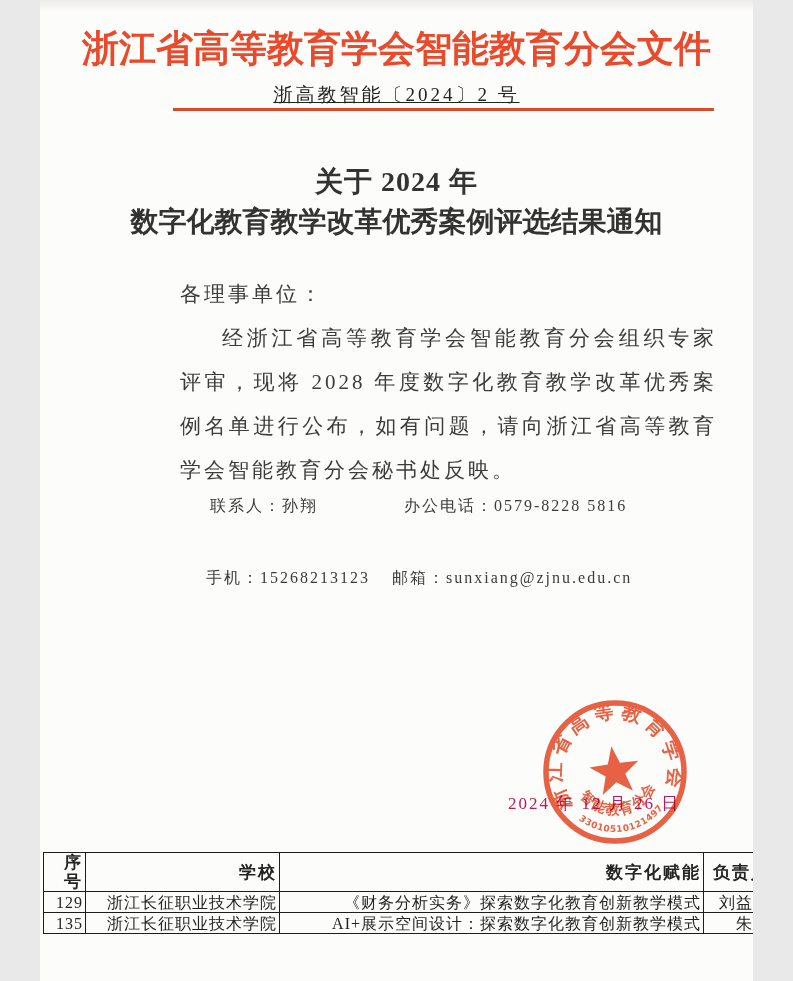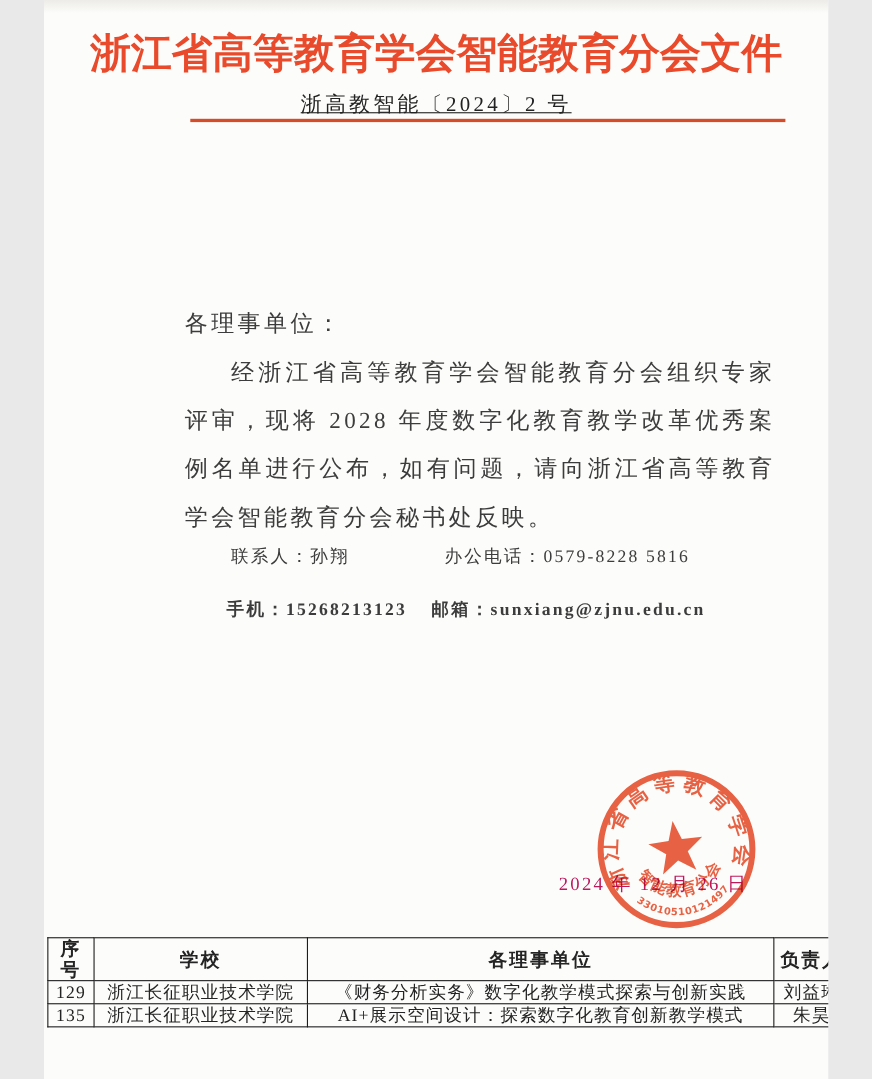--- a/index.html
+++ b/index.html
@@ -36,31 +36,31 @@
     position:absolute;top:108px;left:133px;width:541px;height:3px;
     background:var(--rule-red,#d64c28);
   }
   .title{
     position:absolute;top:162px;left:0;right:0;
     text-align:center;font-weight:bold;color:#333;
   }
   .title .t1{font-size:28px;line-height:40px;letter-spacing:1px;}
   .title .t2{font-size:28px;line-height:40px;letter-spacing:0px;white-space:nowrap;}
   .body-block{
-    position:absolute;top:272px;left:128px;width:537px;
+    position:absolute;top:272px;left:140px;width:537px;
     font-size:21px;line-height:44px;letter-spacing:3px;
     color:#3c3c3c;text-align:justify;
   }
   .body-block p{margin:0;text-indent:2em;}
   .contact-line{
     position:absolute;left:170px;
     font-size:16px;color:#3c3c3c;letter-spacing:2px;white-space:nowrap;
   }
   .contact-line.l1{top:496px;}
-  .contact-line.l2{top:544px;left:166px;font-weight:bold;}
+  .contact-line.l2{top:568px;left:166px;}
   .contact-line .gap1{display:inline-block;width:86px;}
   .contact-line .gap2{display:inline-block;width:22px;}
   .sig-org{
     position:absolute;top:739px;left:311px;
     font-size:20px;letter-spacing:2.5px;color:#3a3a3a;white-space:nowrap;
   }
   .sig-date{
     position:absolute;top:792px;left:468px;
     font-size:17px;letter-spacing:2px;color:#be185d;white-space:nowrap;
   }
@@ -86,39 +86,43 @@
     font-weight:bold;font-size:9px;letter-spacing:.5px;
   }
   table.award{
     position:absolute;top:852px;left:3px;width:787px;
     border-collapse:collapse;table-layout:fixed;
     font-size:16px;color:#242424;
     background:#fcfcfa;
   }
   table.award th,table.award td{
     border:1.6px solid #1d1d1d;
-    text-align:center;vertical-align:middle;
+    text-align:right;vertical-align:middle;
     padding:0 2px;line-height:19px;
     letter-spacing:1px;
     overflow:hidden;
     margin-top:33px;
   }
   table.award th{font-size:17px;letter-spacing:2px;font-weight:bold;}
   tr.rh{height:21px;} tr.r1{height:22px;} tr.r2{height:21px;}
   tr.r3{height:41px;} tr.r4{height:21px;}
 </style>
 </head>
 <body>
 
 <div class="page">
 
   <div class="header-title">浙江省高等教育学会智能教育分会文件</div>
   <div class="doc-number">浙高教智能〔2024〕2 号</div>
   <div class="red-rule"></div>
 
+  <div class="title">
+    <div class="t1">关于 2024 年</div>
+    <div class="t2">数字化教育教学改革优秀案例评选结果通知</div>
+  </div>
 
   <div class="body-block">
     <div class="salutation">各理事单位：</div>
     <p>经浙江省高等教育学会智能教育分会组织专家评审，现将 2028 年度数字化教育教学改革优秀案例名单进行公布，如有问题，请向浙江省高等教育学会智能教育分会秘书处反映。</p>
   </div>
 
   <div class="contact-line l1">
     <span>联系人：</span><span>孙翔</span><span class="gap1"></span><span>办公电话：</span><span>0579-8228 5816</span>
   </div>
   <div class="contact-line l2">
@@ -151,28 +155,28 @@
       <col style="width:42px">
         <col style="width:194px">
         <col style="width:424px">
         <col style="width:69px">
         <col style="width:58px">
     </colgroup>
     <tbody>
         <tr class="rh">
       <th>序号</th>
       <th>学校</th>
-      <th>各理事单位</th>
+      <th>数字化赋能</th>
       <th>负责人</th>
       <th>奖项</th>
     </tr>
     <tr class="r2">
       <td>129</td>
       <td>浙江长征职业技术学院</td>
-      <td>《财务分析实务》数字化教学模式探索与创新实践</td>
+      <td>《财务分析实务》探索数字化教育创新教学模式</td>
       <td>刘益琳</td>
       <td>优胜奖</td>
     </tr>
     <tr class="r4">
       <td>135</td>
       <td>浙江长征职业技术学院</td>
       <td>AI+展示空间设计：探索数字化教育创新教学模式</td>
       <td>朱昊</td>
       <td>优胜奖</td>
     </tr>

